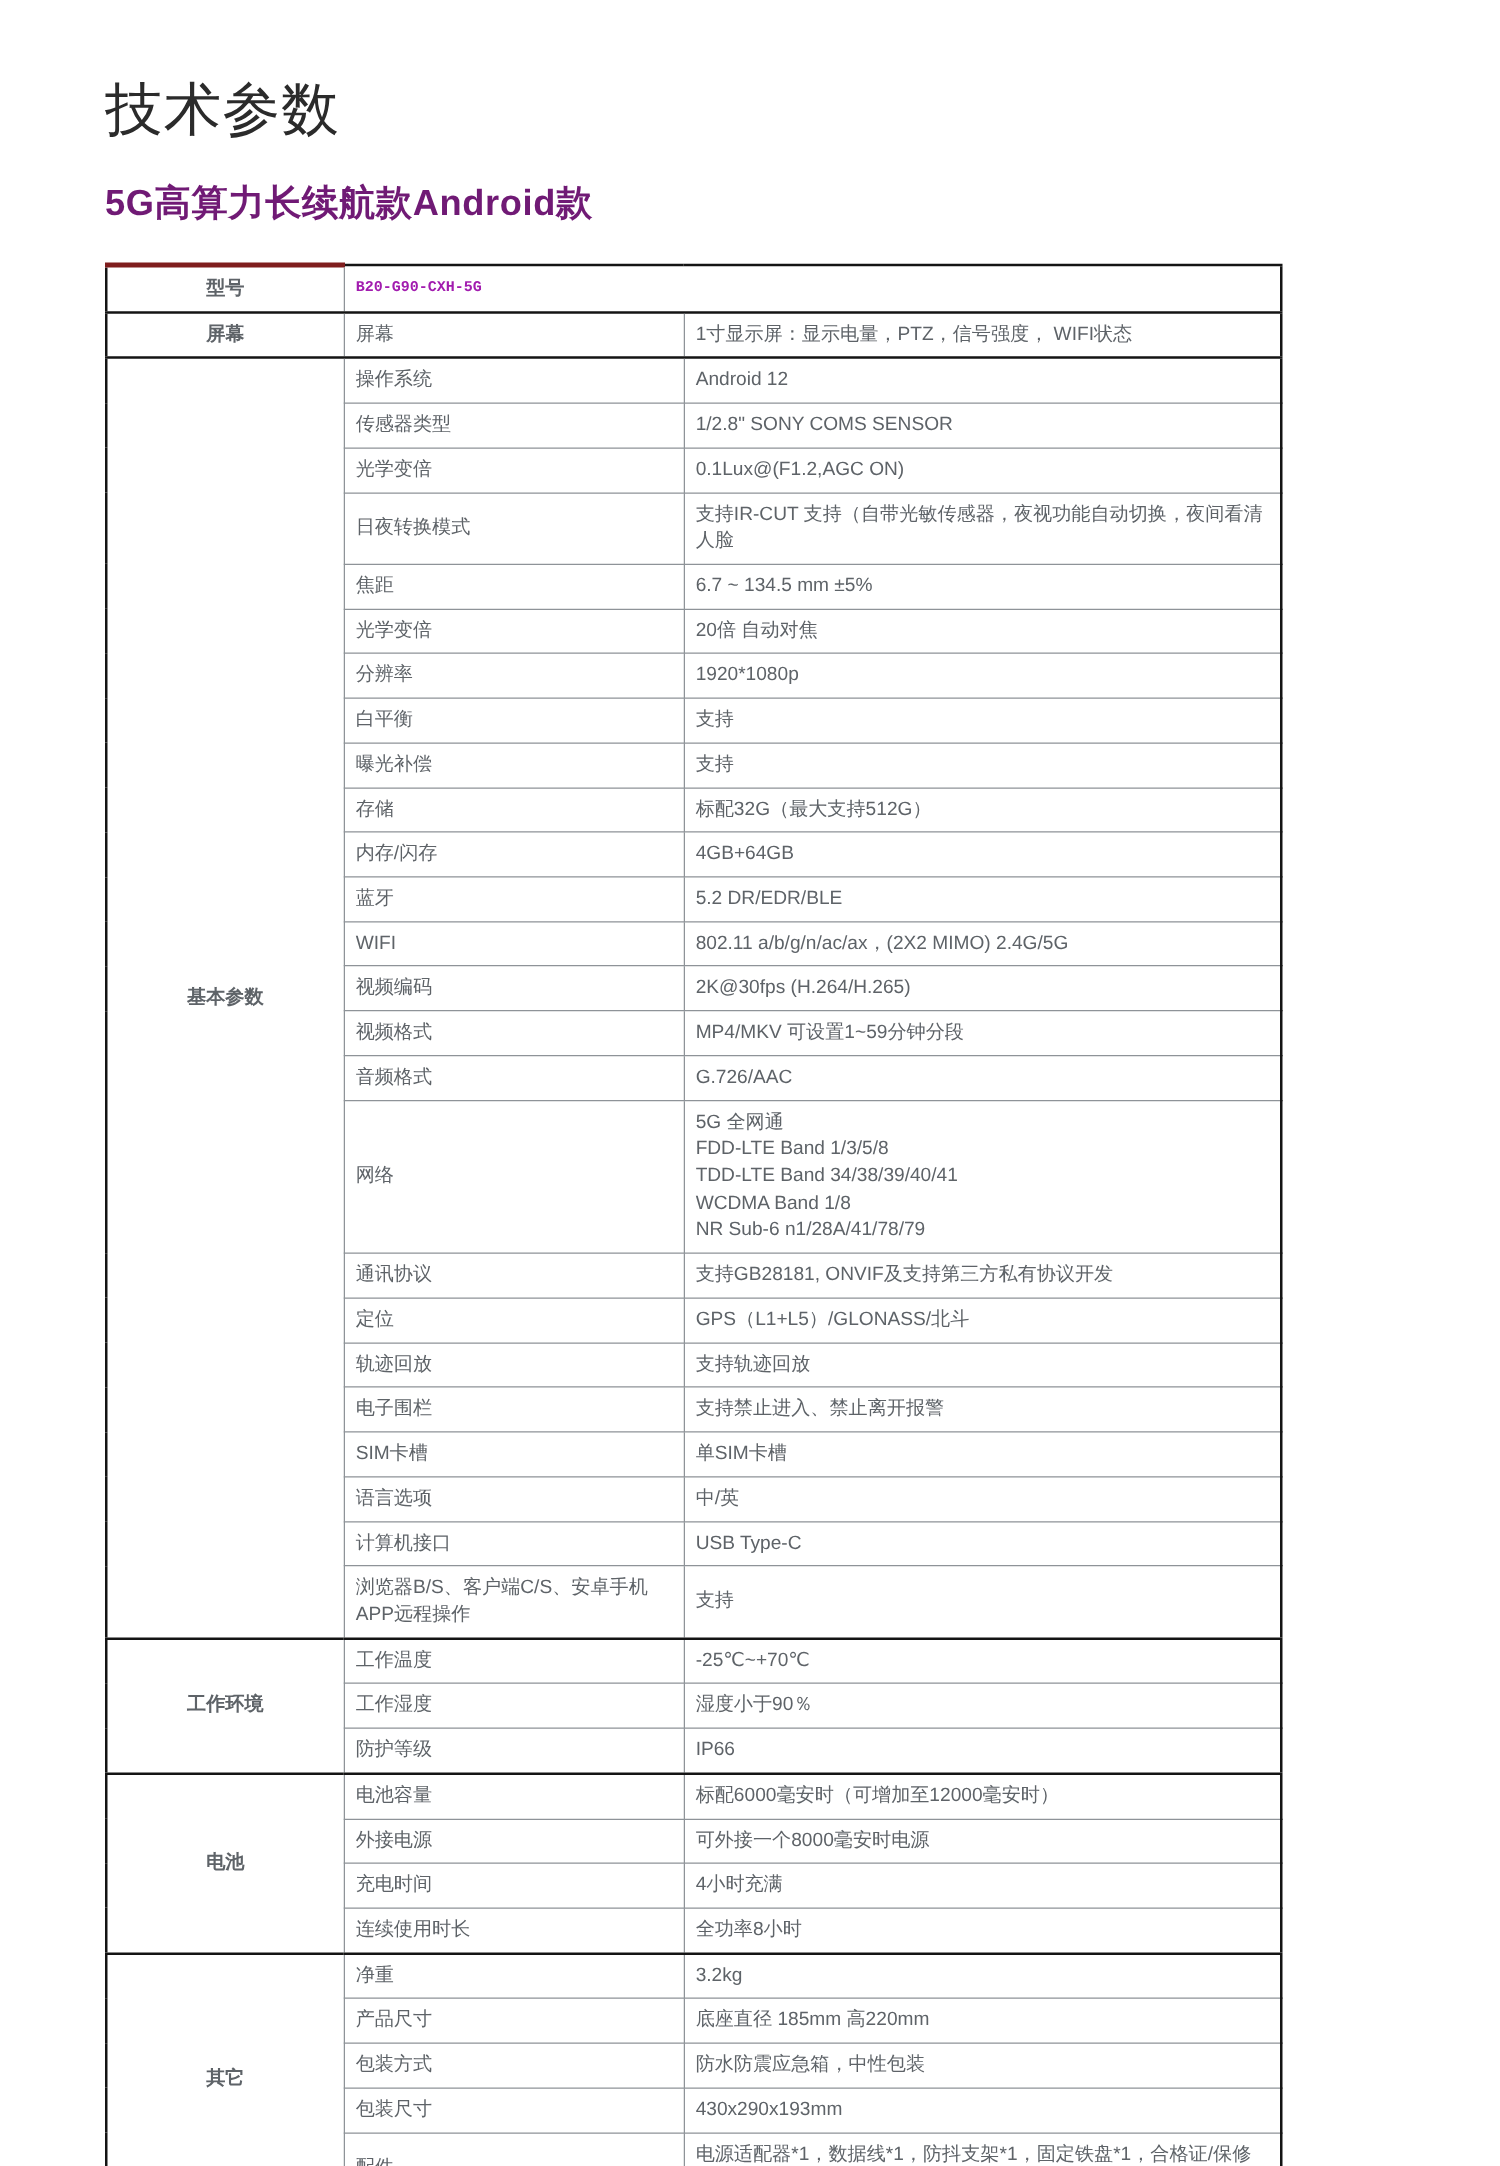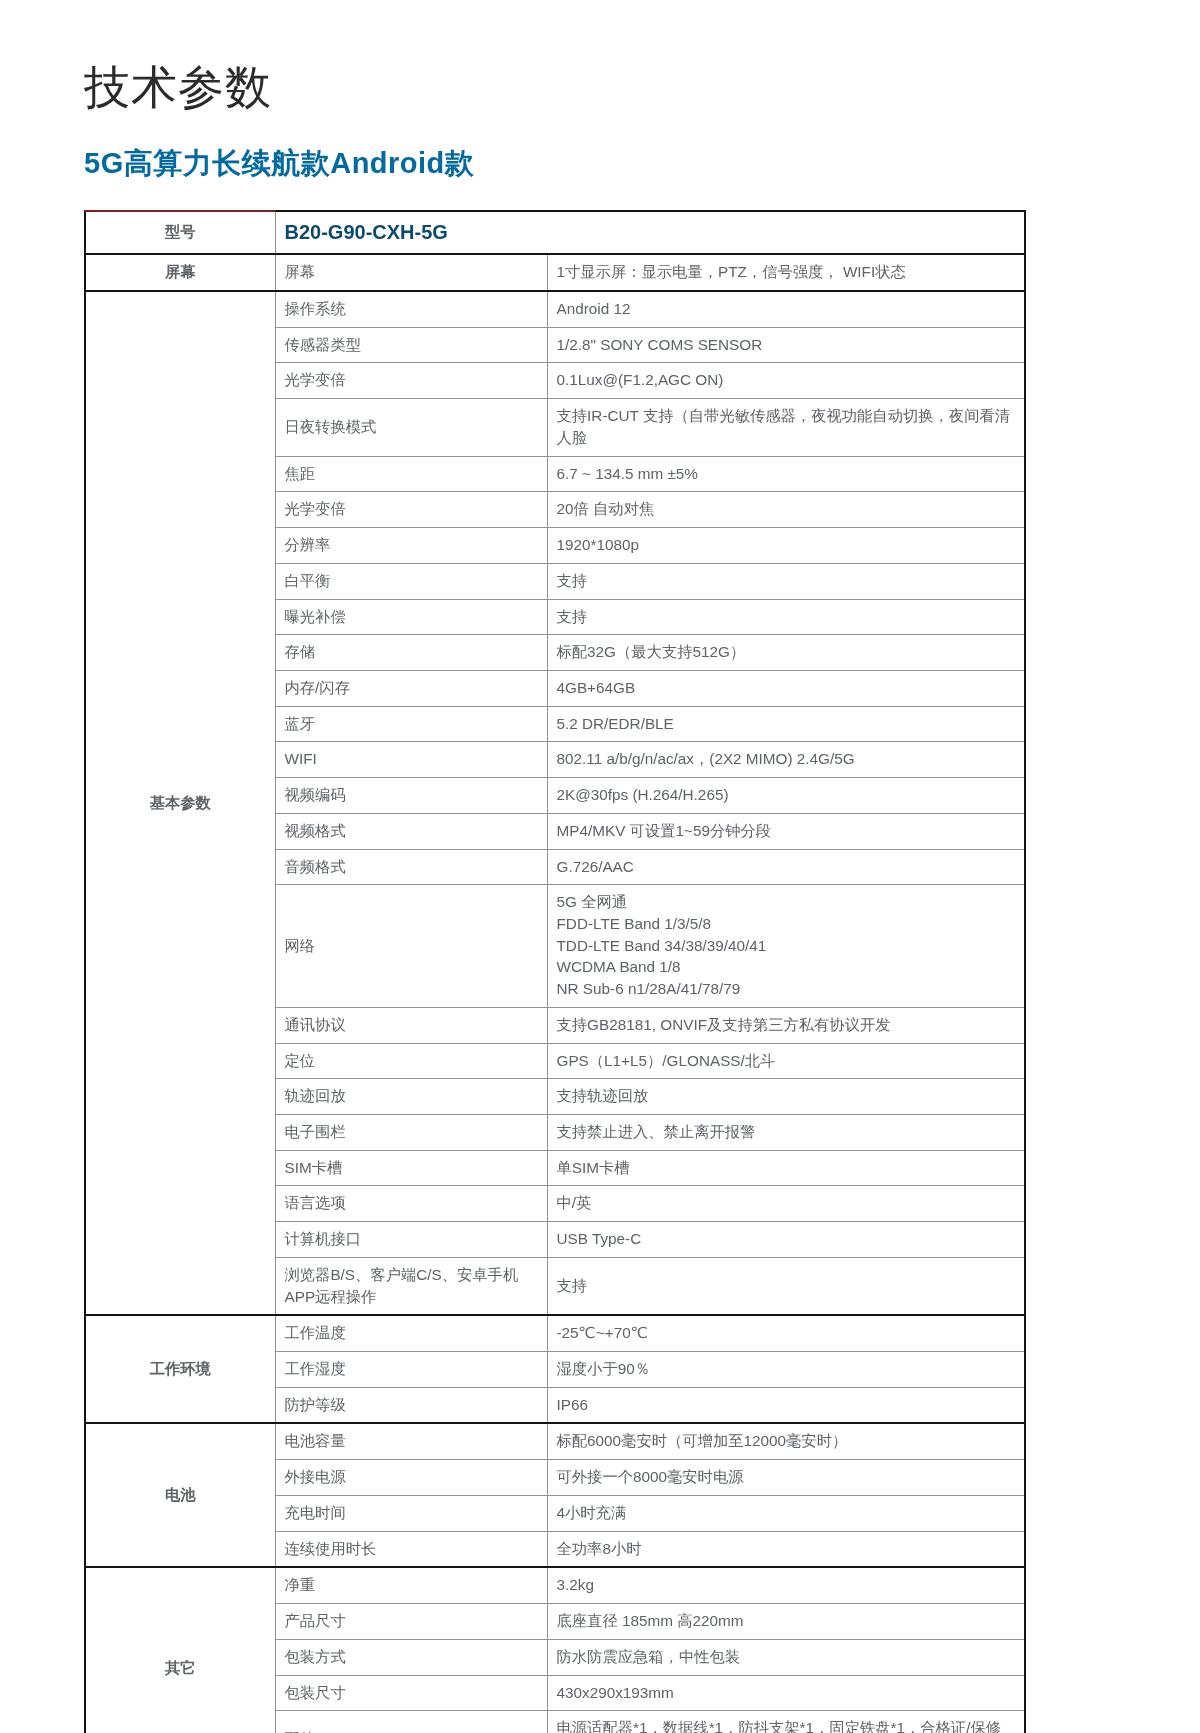--- a/index.html
+++ b/index.html
@@ -26,21 +26,21 @@
     font-size: 46px;
     font-weight: normal;
     color: #2b2b2b;
     letter-spacing: 1px;
     margin: 0 0 34px 0;
     line-height: 1.1;
   }
   .doc-subtitle {
     font-size: 29px;
     font-weight: bold;
-    color: #0369a1;
+    color: #701a75;
     letter-spacing: 0.5px;
     margin: 0 0 30px 0;
     line-height: 1.15;
   }
   table.spec {
     border-collapse: collapse;
     width: 940px;
     table-layout: fixed;
     border: 2px solid #141414;
   }
@@ -69,26 +69,27 @@
   td.label {
     color: #5e6368;
     border-right: 2px solid #141414;
   }
   td.value {
     color: #62676c;
     border-right: 2px solid #141414;
   }
   
   tr.model-row td.group {
-    border-top: 2px solid #7f1d1d;
+    border-top: 4px solid #7f1d1d;
   }
   tr.model-row td.value {
     font-weight: bold;
-    color: #0c4a6e;
-    font-size: 20px;
+    color: #a21caf;
+    font-size: 12px;
+    font-family: Liberation Mono, monospace;
   }
   
   tr.section-top > td {
     border-top: 2px solid #141414;
   }
   tr.section-end > td {
     border-bottom: 2px solid #141414;
   }
   td.multiline {
     white-space: pre-line;

